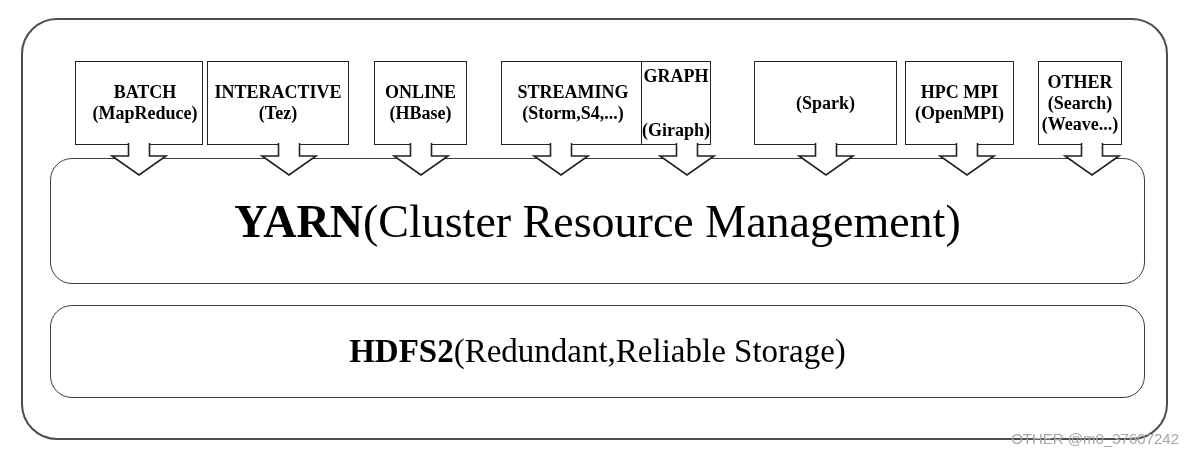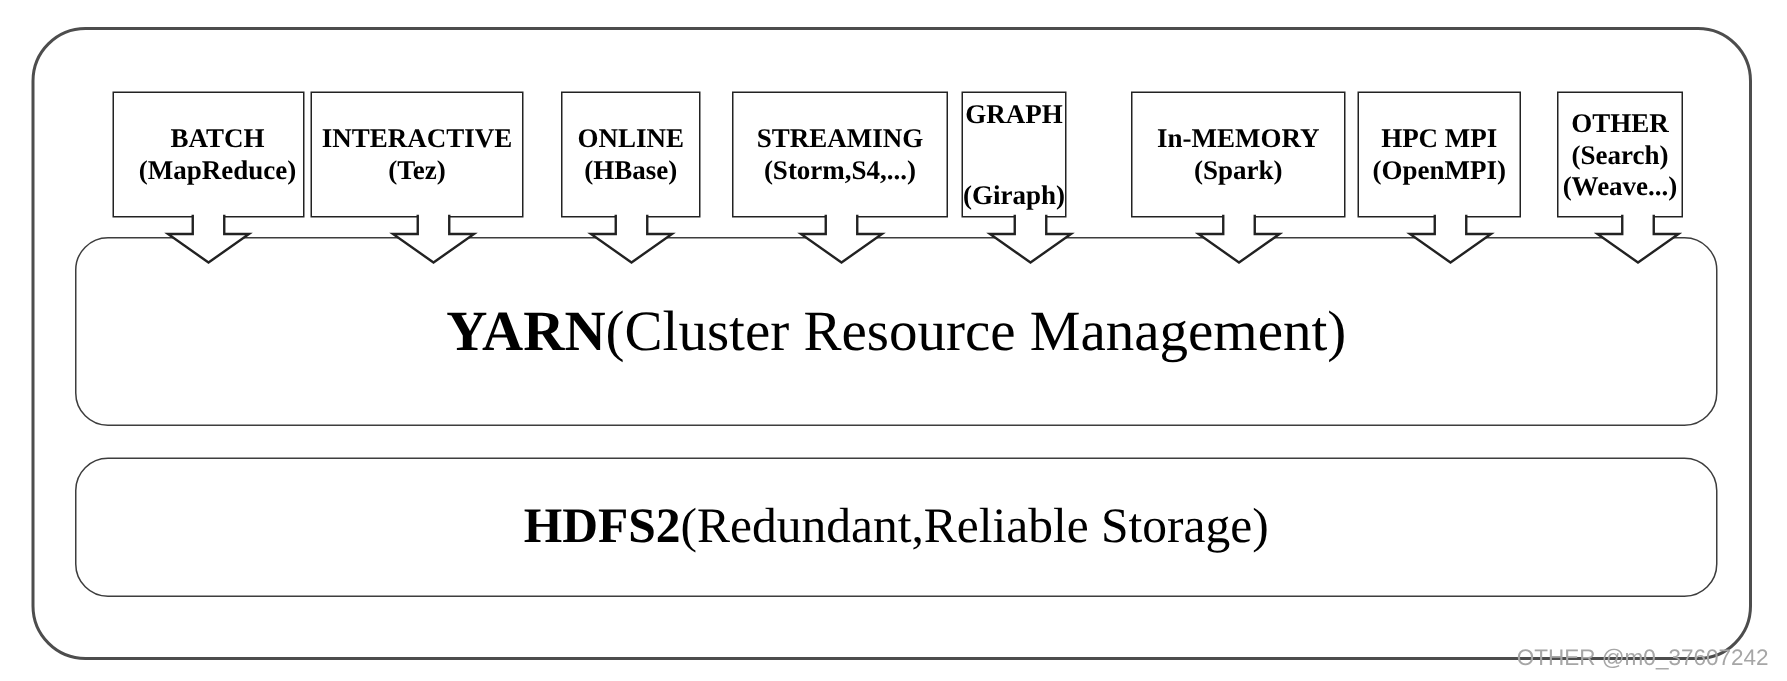--- a/index.html
+++ b/index.html
@@ -39,21 +39,21 @@
     box-sizing: border-box;
     background: #ffffff;
     display: flex;
     align-items: center;
     justify-content: center;
     z-index: 1;
   }
   .layer-box.yarn { top: 158px; height: 126px; }
   .layer-box.hdfs { top: 305px; height: 93px; }
   .layer-title { white-space: nowrap; }
-  .yarn .layer-title { font-size: 38px; }
+  .yarn .layer-title { font-size: 46px; }
   .hdfs .layer-title { font-size: 33px; text-align: center; }
   .layer-title .strong { font-weight: bold; }
   
   .app-box {
     position: absolute;
     top: 61px;
     height: 84px;
     border: 1.6px solid #222222;
     box-sizing: border-box;
     background: #ffffff;
@@ -115,36 +115,35 @@
       <svg class="arrow" viewBox="0 0 60 34" width="60" height="34" style="left: 258.5px;">
         <path d="M19.5 0 L19.5 13 L3 13 L30 32 L57 13 L40.5 13 L40.5 0" fill="#ffffff" stroke="#222222" stroke-width="1.6"></path>
       </svg>
       <div class="app-box" style="left: 374px; width: 93px;">
         <div class="app-line">ONLINE</div>
         <div class="app-line">(HBase)</div>
       </div>
       <svg class="arrow" viewBox="0 0 60 34" width="60" height="34" style="left: 390.5px;">
         <path d="M19.5 0 L19.5 13 L3 13 L30 32 L57 13 L40.5 13 L40.5 0" fill="#ffffff" stroke="#222222" stroke-width="1.6"></path>
       </svg>
-      <div class="app-box" style="left: 488px; width: 144px;">
+      <div class="app-box" style="left: 501px; width: 144px;">
         <div class="app-line">STREAMING</div>
         <div class="app-line">(Storm,S4,...)</div>
       </div>
       <svg class="arrow" viewBox="0 0 60 34" width="60" height="34" style="left: 531px;">
         <path d="M19.5 0 L19.5 13 L3 13 L30 32 L57 13 L40.5 13 L40.5 0" fill="#ffffff" stroke="#222222" stroke-width="1.6"></path>
       </svg>
       <div class="app-box" style="left: 641px; width: 70px; gap: 33px;">
         <div class="app-line">GRAPH</div>
         <div class="app-line">(Giraph)</div>
       </div>
       <svg class="arrow" viewBox="0 0 60 34" width="60" height="34" style="left: 657px;">
         <path d="M19.5 0 L19.5 13 L3 13 L30 32 L57 13 L40.5 13 L40.5 0" fill="#ffffff" stroke="#222222" stroke-width="1.6"></path>
       </svg>
       <div class="app-box" style="left: 754px; width: 143px;">
-        <div class="app-line">In-MEMORY</div>
         <div class="app-line">(Spark)</div>
       </div>
       <svg class="arrow" viewBox="0 0 60 34" width="60" height="34" style="left: 795.5px;">
         <path d="M19.5 0 L19.5 13 L3 13 L30 32 L57 13 L40.5 13 L40.5 0" fill="#ffffff" stroke="#222222" stroke-width="1.6"></path>
       </svg>
       <div class="app-box" style="left: 905px; width: 109px;">
         <div class="app-line">HPC MPI</div>
         <div class="app-line">(OpenMPI)</div>
       </div>
       <svg class="arrow" viewBox="0 0 60 34" width="60" height="34" style="left: 936.5px;">

